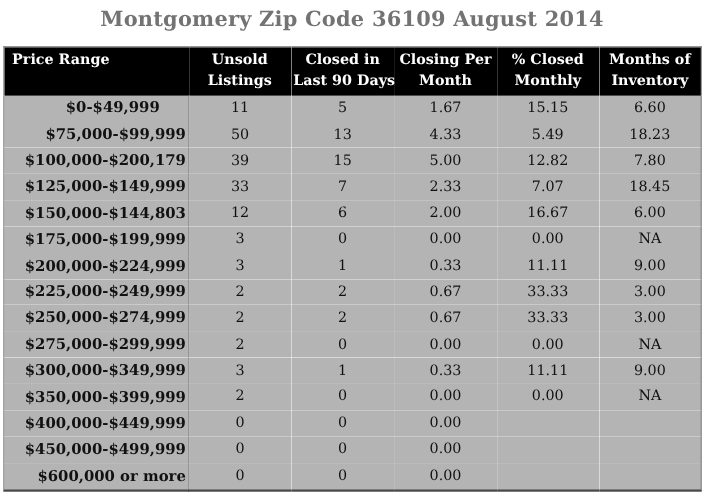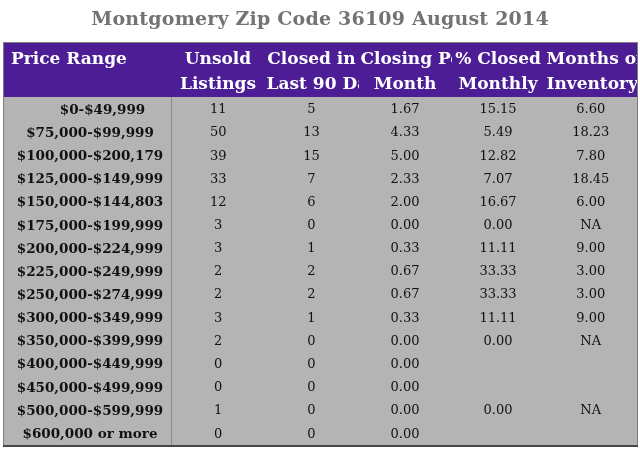--- a/index.html
+++ b/index.html
@@ -36,24 +36,24 @@
     height: 405px;
     border-collapse: collapse;
     table-layout: fixed;
     border: 1px solid #7d7d7d;
     border-bottom: 2px solid #474747;
   }
   thead tr {
     height: 44px;
   }
   th {
-    background: #4c1d95;
+    background: #000000;
     color: #ffffff;
     font-weight: bold;
-    font-size: 17px;
+    font-size: 13px;
     line-height: 1.45;
     vertical-align: top;
     text-align: center;
     white-space: pre;
     padding: 3px 2px 2px 2px;
     overflow: hidden;
   }
   th.col-price {
     text-align: left;
     padding-left: 7px;
@@ -68,21 +68,21 @@
     overflow: hidden;
     white-space: nowrap;
   }
   tbody td.price {
     font-weight: bold;
     font-size: 13.5px;
     border-right: 1px solid #8a8a8a;
     padding-left: 32px;
   }
   tbody td.price.left {
-    text-align: center;
+    text-align: right;
     padding-left: 7px;
   }
   tbody td.price.center {
     text-align: center;
   }
 </style>
 </head>
 <body>
 
 <div class="page">
@@ -179,20 +179,28 @@
         </tr>
         <tr>
           <td class="price left">$250,000-$274,999</td>
           <td class="num">2</td>
           <td class="num">2</td>
           <td class="num">0.67</td>
           <td class="num">33.33</td>
           <td class="num">3.00</td>
         </tr>
         <tr>
+          <td class="price left">$275,000-$299,999</td>
+          <td class="num">2</td>
+          <td class="num">0</td>
+          <td class="num">0.00</td>
+          <td class="num">0.00</td>
+          <td class="num">NA</td>
+        </tr>
+        <tr>
           <td class="price left">$300,000-$349,999</td>
           <td class="num">3</td>
           <td class="num">1</td>
           <td class="num">0.33</td>
           <td class="num">11.11</td>
           <td class="num">9.00</td>
         </tr>
         <tr>
           <td class="price left">$350,000-$399,999</td>
           <td class="num">2</td>
@@ -211,28 +219,20 @@
         </tr>
         <tr>
           <td class="price left">$450,000-$499,999</td>
           <td class="num">0</td>
           <td class="num">0</td>
           <td class="num">0.00</td>
           <td class="num"></td>
           <td class="num"></td>
         </tr>
         <tr>
-          <td class="price left">$500,000-$599,999</td>
-          <td class="num">1</td>
-          <td class="num">0</td>
-          <td class="num">0.00</td>
-          <td class="num">0.00</td>
-          <td class="num">NA</td>
-        </tr>
-        <tr>
           <td class="price left">$600,000 or more</td>
           <td class="num">0</td>
           <td class="num">0</td>
           <td class="num">0.00</td>
           <td class="num"></td>
           <td class="num"></td>
         </tr>
       </tbody>
   </table>
 </div>

